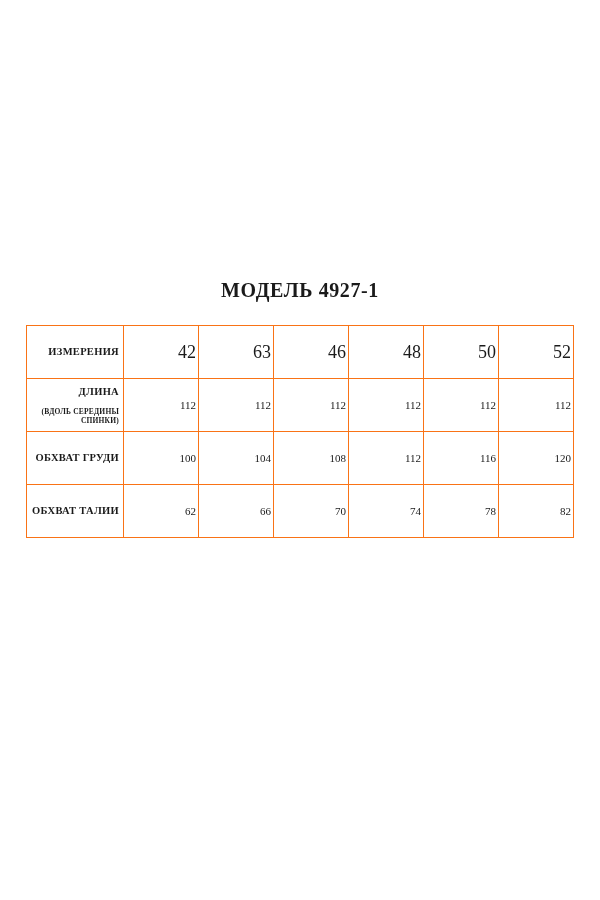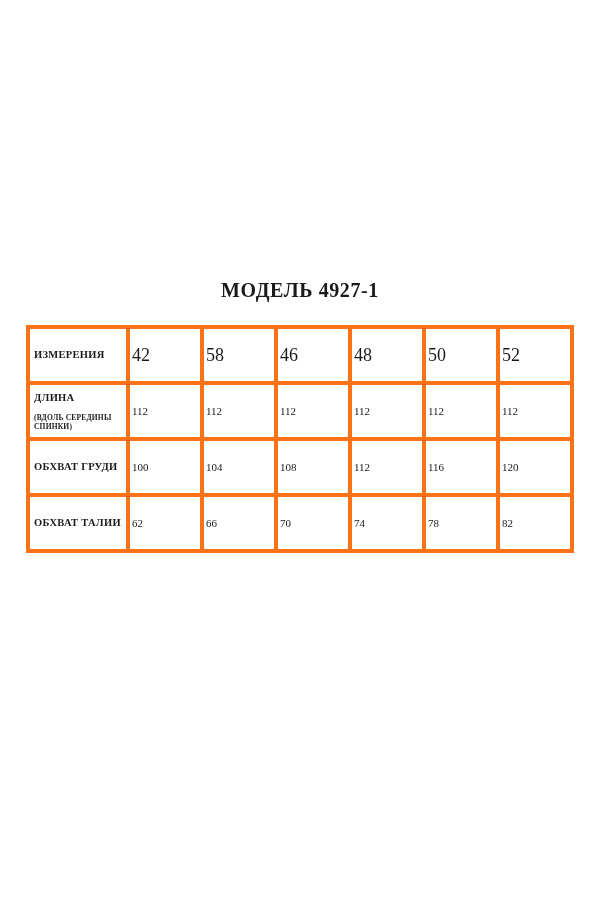--- a/index.html
+++ b/index.html
@@ -49,23 +49,23 @@
     margin: 0;
     text-transform: uppercase;
   }
   table.size-table {
     border-collapse: collapse;
     width: 548px;
     margin: 0 auto;
     table-layout: fixed;
   }
   table.size-table td {
-    border: 4px solid #f97316;
+    border: 1px solid #f97316;
     height: 48px;
-    text-align: left;
+    text-align: right;
     vertical-align: middle;
     font-size: 17px;
     padding: 2px 2px;
   }
   table.size-table td.rowhead {
     width: 88px;
     font-size: 10.5px;
     font-weight: bold;
     letter-spacing: 0.3px;
     line-height: 1.25;
@@ -99,21 +99,21 @@
 
     <div class="title-block">
       <div class="model-line">МОДЕЛЬ 4927-1</div>
     </div>
 
     <table class="size-table">
       <tbody>
         <tr class="header-row">
           <td class="rowhead">ИЗМЕРЕНИЯ</td>
           <td class="val">42</td>
-          <td class="val">58</td>
+          <td class="val">63</td>
           <td class="val">46</td>
           <td class="val">48</td>
           <td class="val">50</td>
           <td class="val">52</td>
         </tr>
 
         <tr>
           <td class="rowhead">
             <span>ДЛИНА</span>
             <span class="sub">(ВДОЛЬ СЕРЕДИНЫ СПИНКИ)</span>

